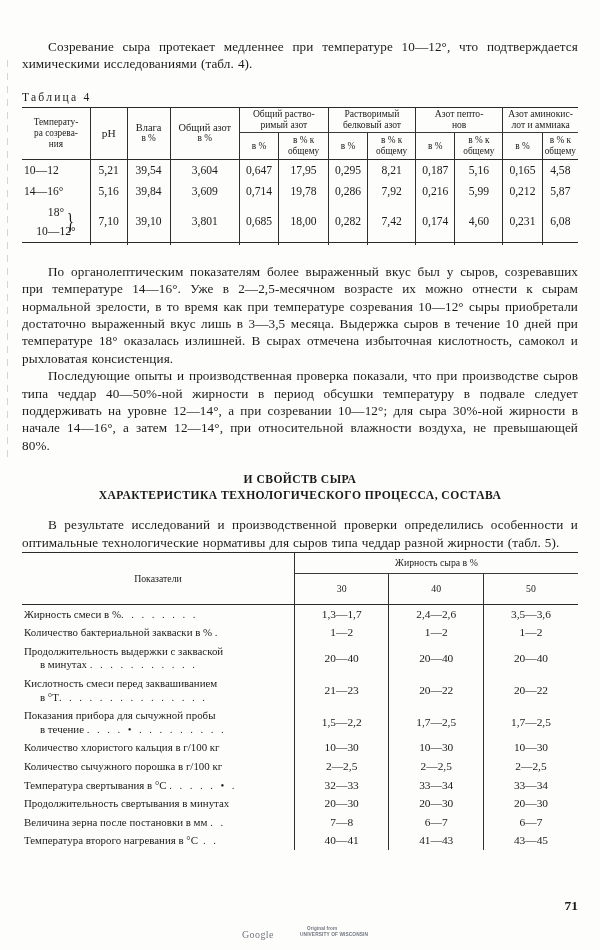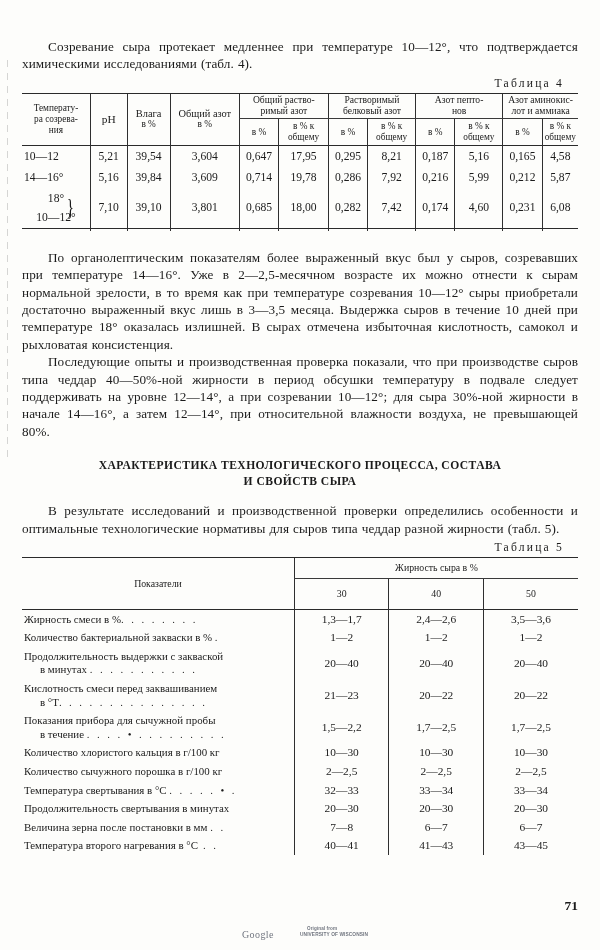--- a/index.html
+++ b/index.html
@@ -43,24 +43,23 @@
     margin: 0;
     font-size: 13.2px;
     line-height: 17.4px;
     text-align: justify;
     text-indent: 26px;
     letter-spacing: 0.1px;
     word-spacing: 0.6px;
   }
 
   .table-caption {
-    text-align: right;
     font-size: 11.6px;
     letter-spacing: 2.2px;
-    margin: 4px 0 3px 0;
+    margin: 18px 0 3px 0;
     padding-right: 14px;
   }
 
   
   table.sheet {
     border-collapse: collapse;
     width: 100%;
     font-size: 10.2px;
     line-height: 11.4px;
   }
@@ -319,28 +318,27 @@
         </tr>
       </tbody>
     </table>
 
     <div style="height:18px"></div>
     <p class="para">По органолептическим показателям более выраженный вкус был у сыров, созревавших при температуре 14—16°. Уже в 2—2,5-месячном возрасте их можно отнести к сырам нормальной зрелости, в то время как при температуре созревания 10—12° сыры приобретали достаточно выраженный вкус лишь в 3—3,5 месяца. Выдержка сыров в течение 10 дней при температуре 18° оказалась излишней. В сырах отмечена избыточная кислотность, самокол и рыхловатая консистенция.</p>
     <p class="para">Последующие опыты и производственная проверка показали, что при производстве сыров типа чеддар 40—50%-ной жирности в период обсушки температуру в подвале следует поддерживать на уровне 12—14°, а при созревании 10—12°; для сыра 30%-ной жирности в начале 14—16°, а затем 12—14°, при относительной влажности воздуха, не превышающей 80%.</p>
 
     <div style="height:18px"></div>
     <h2 class="section">
+      <span class="ln">И СВОЙСТВ СЫРА</span>
       <span class="ln">ХАРАКТЕРИСТИКА ТЕХНОЛОГИЧЕСКОГО ПРОЦЕССА, СОСТАВА</span>
-      <span class="ln">И СВОЙСТВ СЫРА</span>
     </h2>
 
     <div style="height:12px"></div>
     <p class="para">В результате исследований и производственной проверки определились особенности и оптимальные технологические нормативы для сыров типа чеддар разной жирности (табл. 5).</p>
 
-    <div class="table-caption">Таблица  5</div>
 
     <table class="sheet" id="t5">
       <colgroup>
         <col style="width:49%">
           <col style="width:17%">
           <col style="width:17%">
           <col style="width:17%">
       </colgroup>
       <thead>
         <tr>

